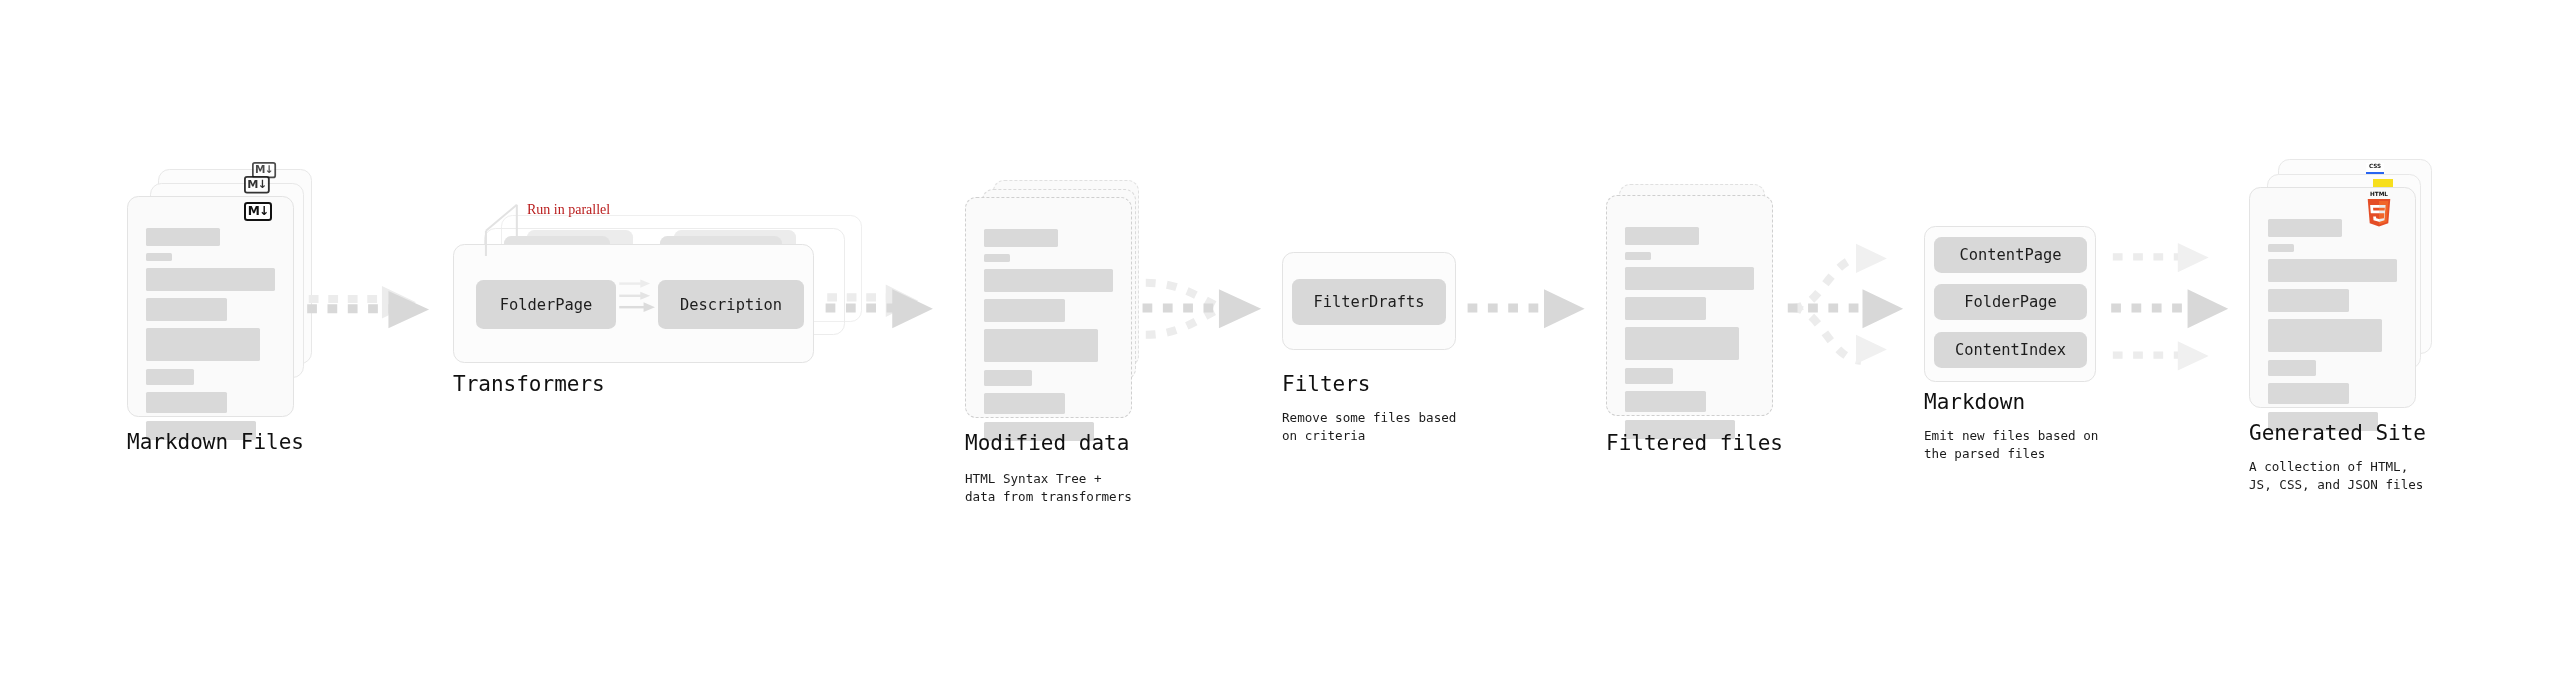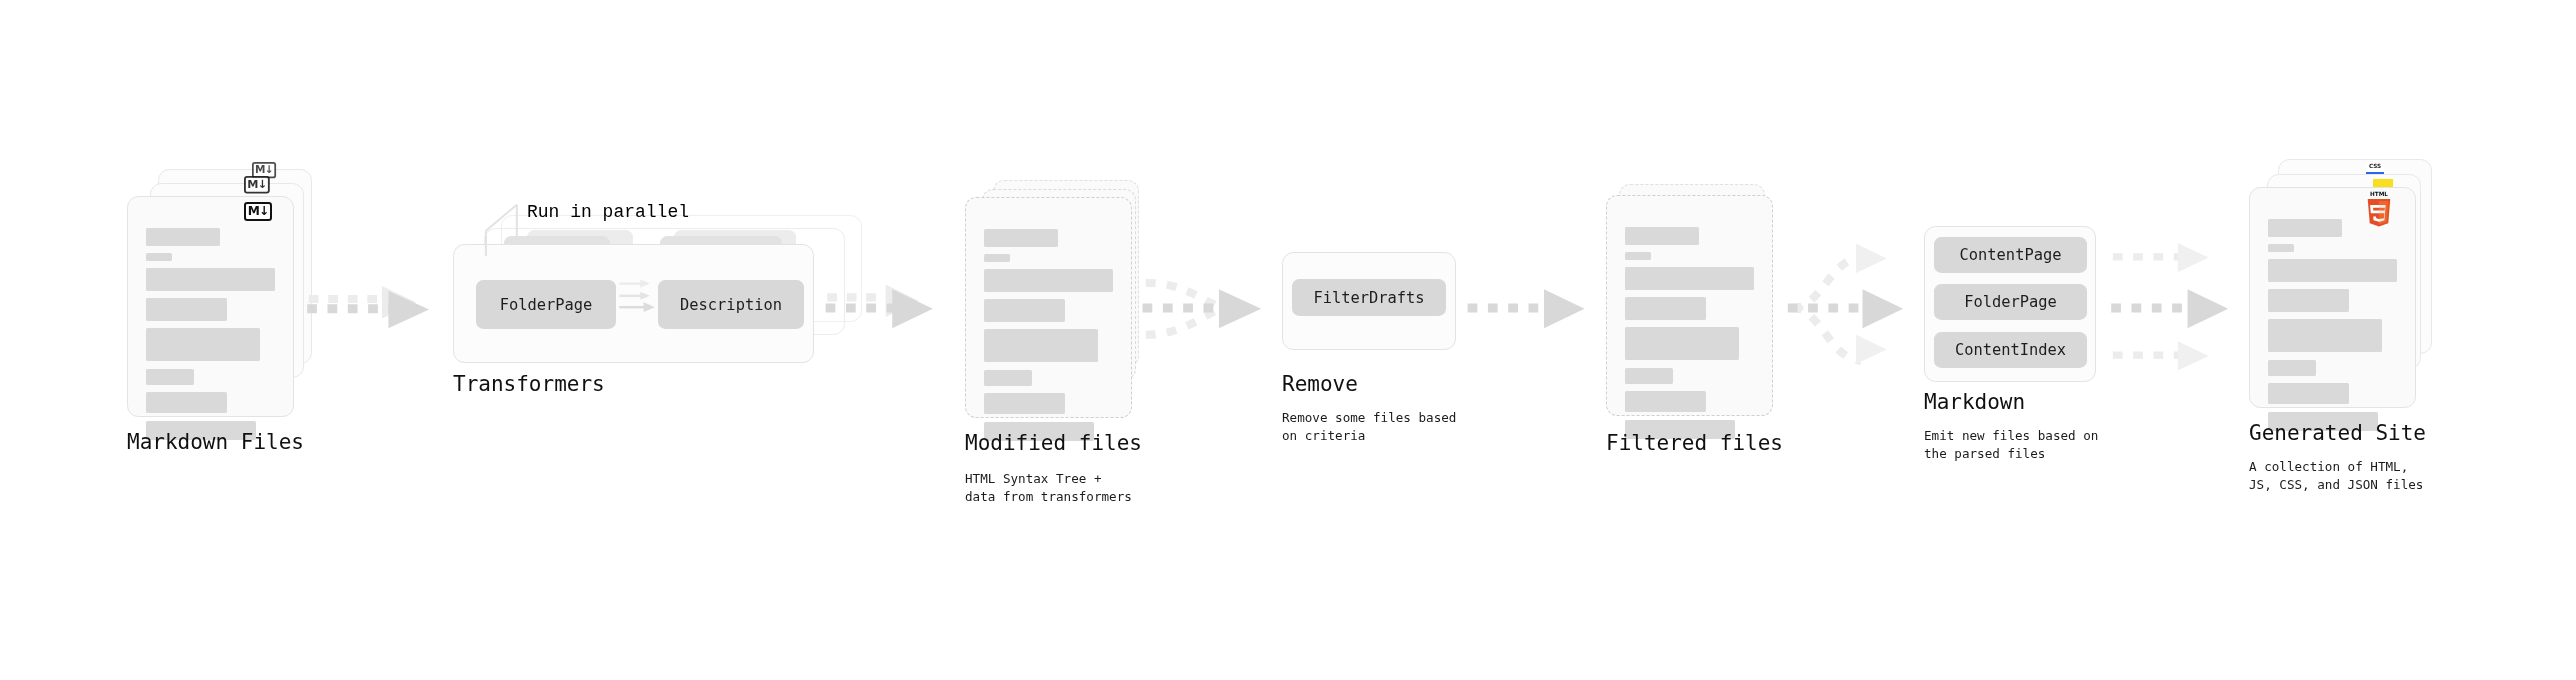--- a/index.html
+++ b/index.html
@@ -128,23 +128,23 @@
   .caption {
     position: absolute;
     font-family: "DejaVu Sans Mono", "Liberation Mono", monospace;
     font-size: 12.6px;
     line-height: 1.45;
     color: #1b1b1b;
     white-space: pre;
   }
   .ghost-label {
     position: absolute;
-    font-family: Liberation Mono, monospace;
-    font-size: 18px;
-    color: #000000;
+    font-family: Liberation Serif, serif;
+    font-size: 14px;
+    color: #b91c1c;
     white-space: nowrap;
   }
 
   svg.overlay {
     position: absolute;
     top: 0; left: 0;
     width: 2576px;
     height: 681px;
     pointer-events: none;
   }
@@ -205,29 +205,29 @@
         <div class="ln" style="width:20%; height:7.3px;"></div>
         <div class="ln" style="width:100%; height:23px;"></div>
         <div class="ln" style="width:63%; height:23px;"></div>
         <div class="ln" style="width:88%; height:33px;"></div>
         <div class="ln" style="width:37%; height:16.3px;"></div>
         <div class="ln" style="width:63%; height:21px;"></div>
         <div class="ln" style="width:85%; height:19.5px;"></div>
       </div>
     </div>
   </div>
-  <div class="title" style="left:965px; top:431px;">Modified files</div>
+  <div class="title" style="left:965px; top:431px;">Modified data</div>
   <div class="caption" style="left:965px; top:470px;">HTML Syntax Tree +
 data from transformers</div>
 
   <div>
     <div class="group-box" style="left:1282px; top:252px; width:174px; height:98px;"></div>
-    <div class="chip" style="left:1292px; top:279px; width:154px; height:37px;">FilterDrafts</div>
-  </div>
-  <div class="title" style="left:1282px; top:372px;">Remove</div>
+    <div class="chip" style="left:1292px; top:279px; width:154px; height:46px;">FilterDrafts</div>
+  </div>
+  <div class="title" style="left:1282px; top:372px;">Filters</div>
   <div class="caption" style="left:1282px; top:409px;">Remove some files based
 on criteria</div>
 
   <div>
     <div class="doc dashed" style="left:1619px; top:184px; width:146px; height:191px; border-color:#e0e0e0;"></div>
     <div class="doc dashed" style="left:1606px; top:195px; width:167px; height:221px;">
       <div class="doc-lines">
         <div class="ln" style="width:57%; height:18px;"></div>
         <div class="ln" style="width:20%; height:7.3px;"></div>
         <div class="ln" style="width:100%; height:23px;"></div>

